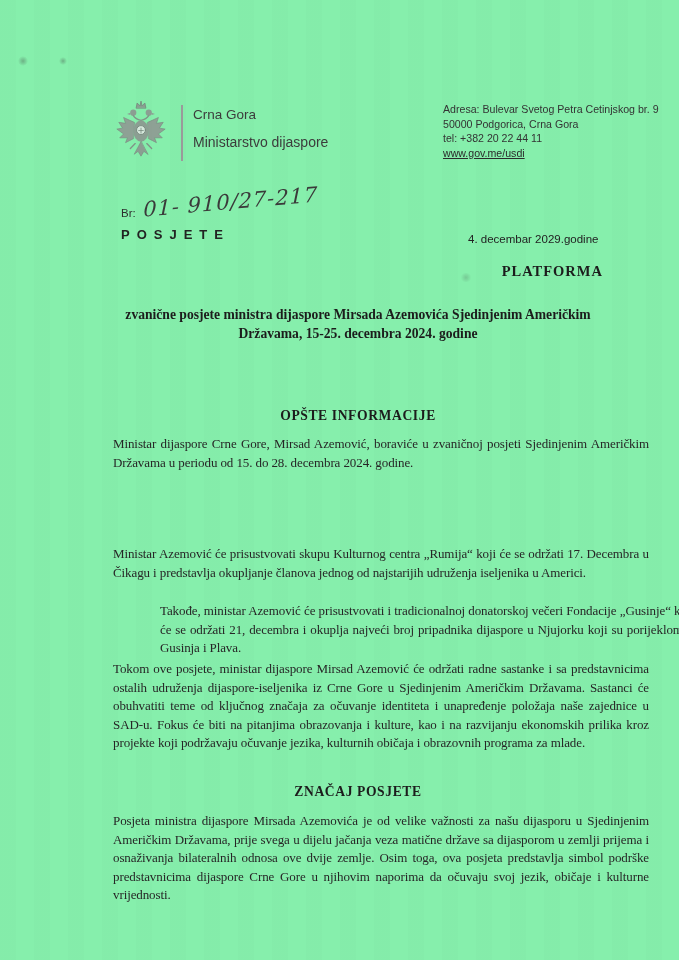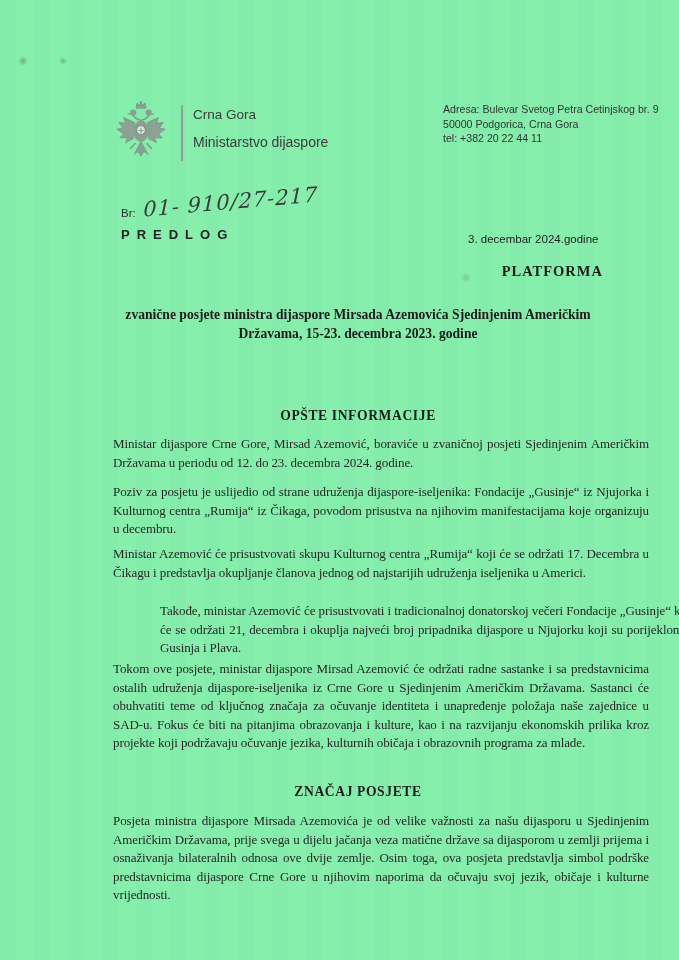--- a/index.html
+++ b/index.html
@@ -130,36 +130,36 @@
   </svg>
 
   <div class="hdr-divider"></div>
   <div class="org-name">Crna Gora</div>
   <div class="org-dept">Ministarstvo dijaspore</div>
 
   <div class="address">
     <div>Adresa: Bulevar Svetog Petra Cetinjskog br. 9</div>
     <div>50000 Podgorica, Crna Gora</div>
     <div>tel: +382 20 22 44 11</div>
+    <div class="site">www.gov.me/usdi</div>
   </div>
 
   <div class="ref-label">Br:</div>
   <div class="ref-number">01- 910/27-217</div>
 
-  <div class="predlog">PREDLOG</div>
-  <div class="date">3. decembar 2024.godine</div>
+  <div class="predlog">POSJETE</div>
+  <div class="date">4. decembar 2029.godine</div>
 
   <div class="title">PLATFORMA</div>
   <div class="subtitle">
-    <span class="inner">zvanične posjete ministra dijaspore Mirsada Azemovića Sjedinjenim Američkim Državama, 15-23. decembra 2023. godine</span>
+    <span class="inner">zvanične posjete ministra dijaspore Mirsada Azemovića Sjedinjenim Američkim Državama, 15-25. decembra 2024. godine</span>
   </div>
 
   <div class="sec-heading h-opste">OPŠTE INFORMACIJE</div>
-  <div class="para p1">Ministar dijaspore Crne Gore, Mirsad Azemović, boraviće u zvaničnoj posjeti Sjedinjenim Američkim Državama u periodu od 12. do 23. decembra 2024. godine.</div>
-  <div class="para p2">Poziv za posjetu je uslijedio od strane udruženja dijaspore-iseljenika: Fondacije „Gusinje“ iz Njujorka i Kulturnog centra „Rumija“ iz Čikaga, povodom prisustva na njihovim manifestacijama koje organizuju u decembru.</div>
+  <div class="para p1">Ministar dijaspore Crne Gore, Mirsad Azemović, boraviće u zvaničnoj posjeti Sjedinjenim Američkim Državama u periodu od 15. do 28. decembra 2024. godine.</div>
   <div class="para p3">Ministar Azemović će prisustvovati skupu Kulturnog centra „Rumija“ koji će se održati 17. Decembra u Čikagu i predstavlja okupljanje članova jednog od najstarijih udruženja iseljenika u Americi.</div>
   <div class="para p4">Takođe, ministar Azemović će prisustvovati i tradicionalnoj donatorskoj večeri Fondacije „Gusinje“ koja će se održati 21, decembra i okuplja najveći broj pripadnika dijaspore u Njujorku koji su porijeklom iz Gusinja i Plava.</div>
   <div class="para p5">Tokom ove posjete, ministar dijaspore Mirsad Azemović će održati radne sastanke i sa predstavnicima ostalih udruženja dijaspore-iseljenika iz Crne Gore u Sjedinjenim Američkim Državama. Sastanci će obuhvatiti teme od ključnog značaja za očuvanje identiteta i unapređenje položaja naše zajednice u SAD-u. Fokus će biti na pitanjima obrazovanja i kulture, kao i na razvijanju ekonomskih prilika kroz projekte koji podržavaju očuvanje jezika, kulturnih običaja i obrazovnih programa za mlade.</div>
 
   <div class="sec-heading h-znacaj">ZNAČAJ POSJETE</div>
   <div class="para p6">Posjeta ministra dijaspore Mirsada Azemovića je od velike važnosti za našu dijasporu u Sjedinjenim Američkim Državama, prije svega u dijelu jačanja veza matične države sa dijasporom u zemlji prijema i osnaživanja bilateralnih odnosa ove dvije zemlje. Osim toga, ova posjeta predstavlja simbol podrške predstavnicima dijaspore Crne Gore u njihovim naporima da očuvaju svoj jezik, običaje i kulturne vrijednosti.</div>
 
 </div>
 
 </body></html>

